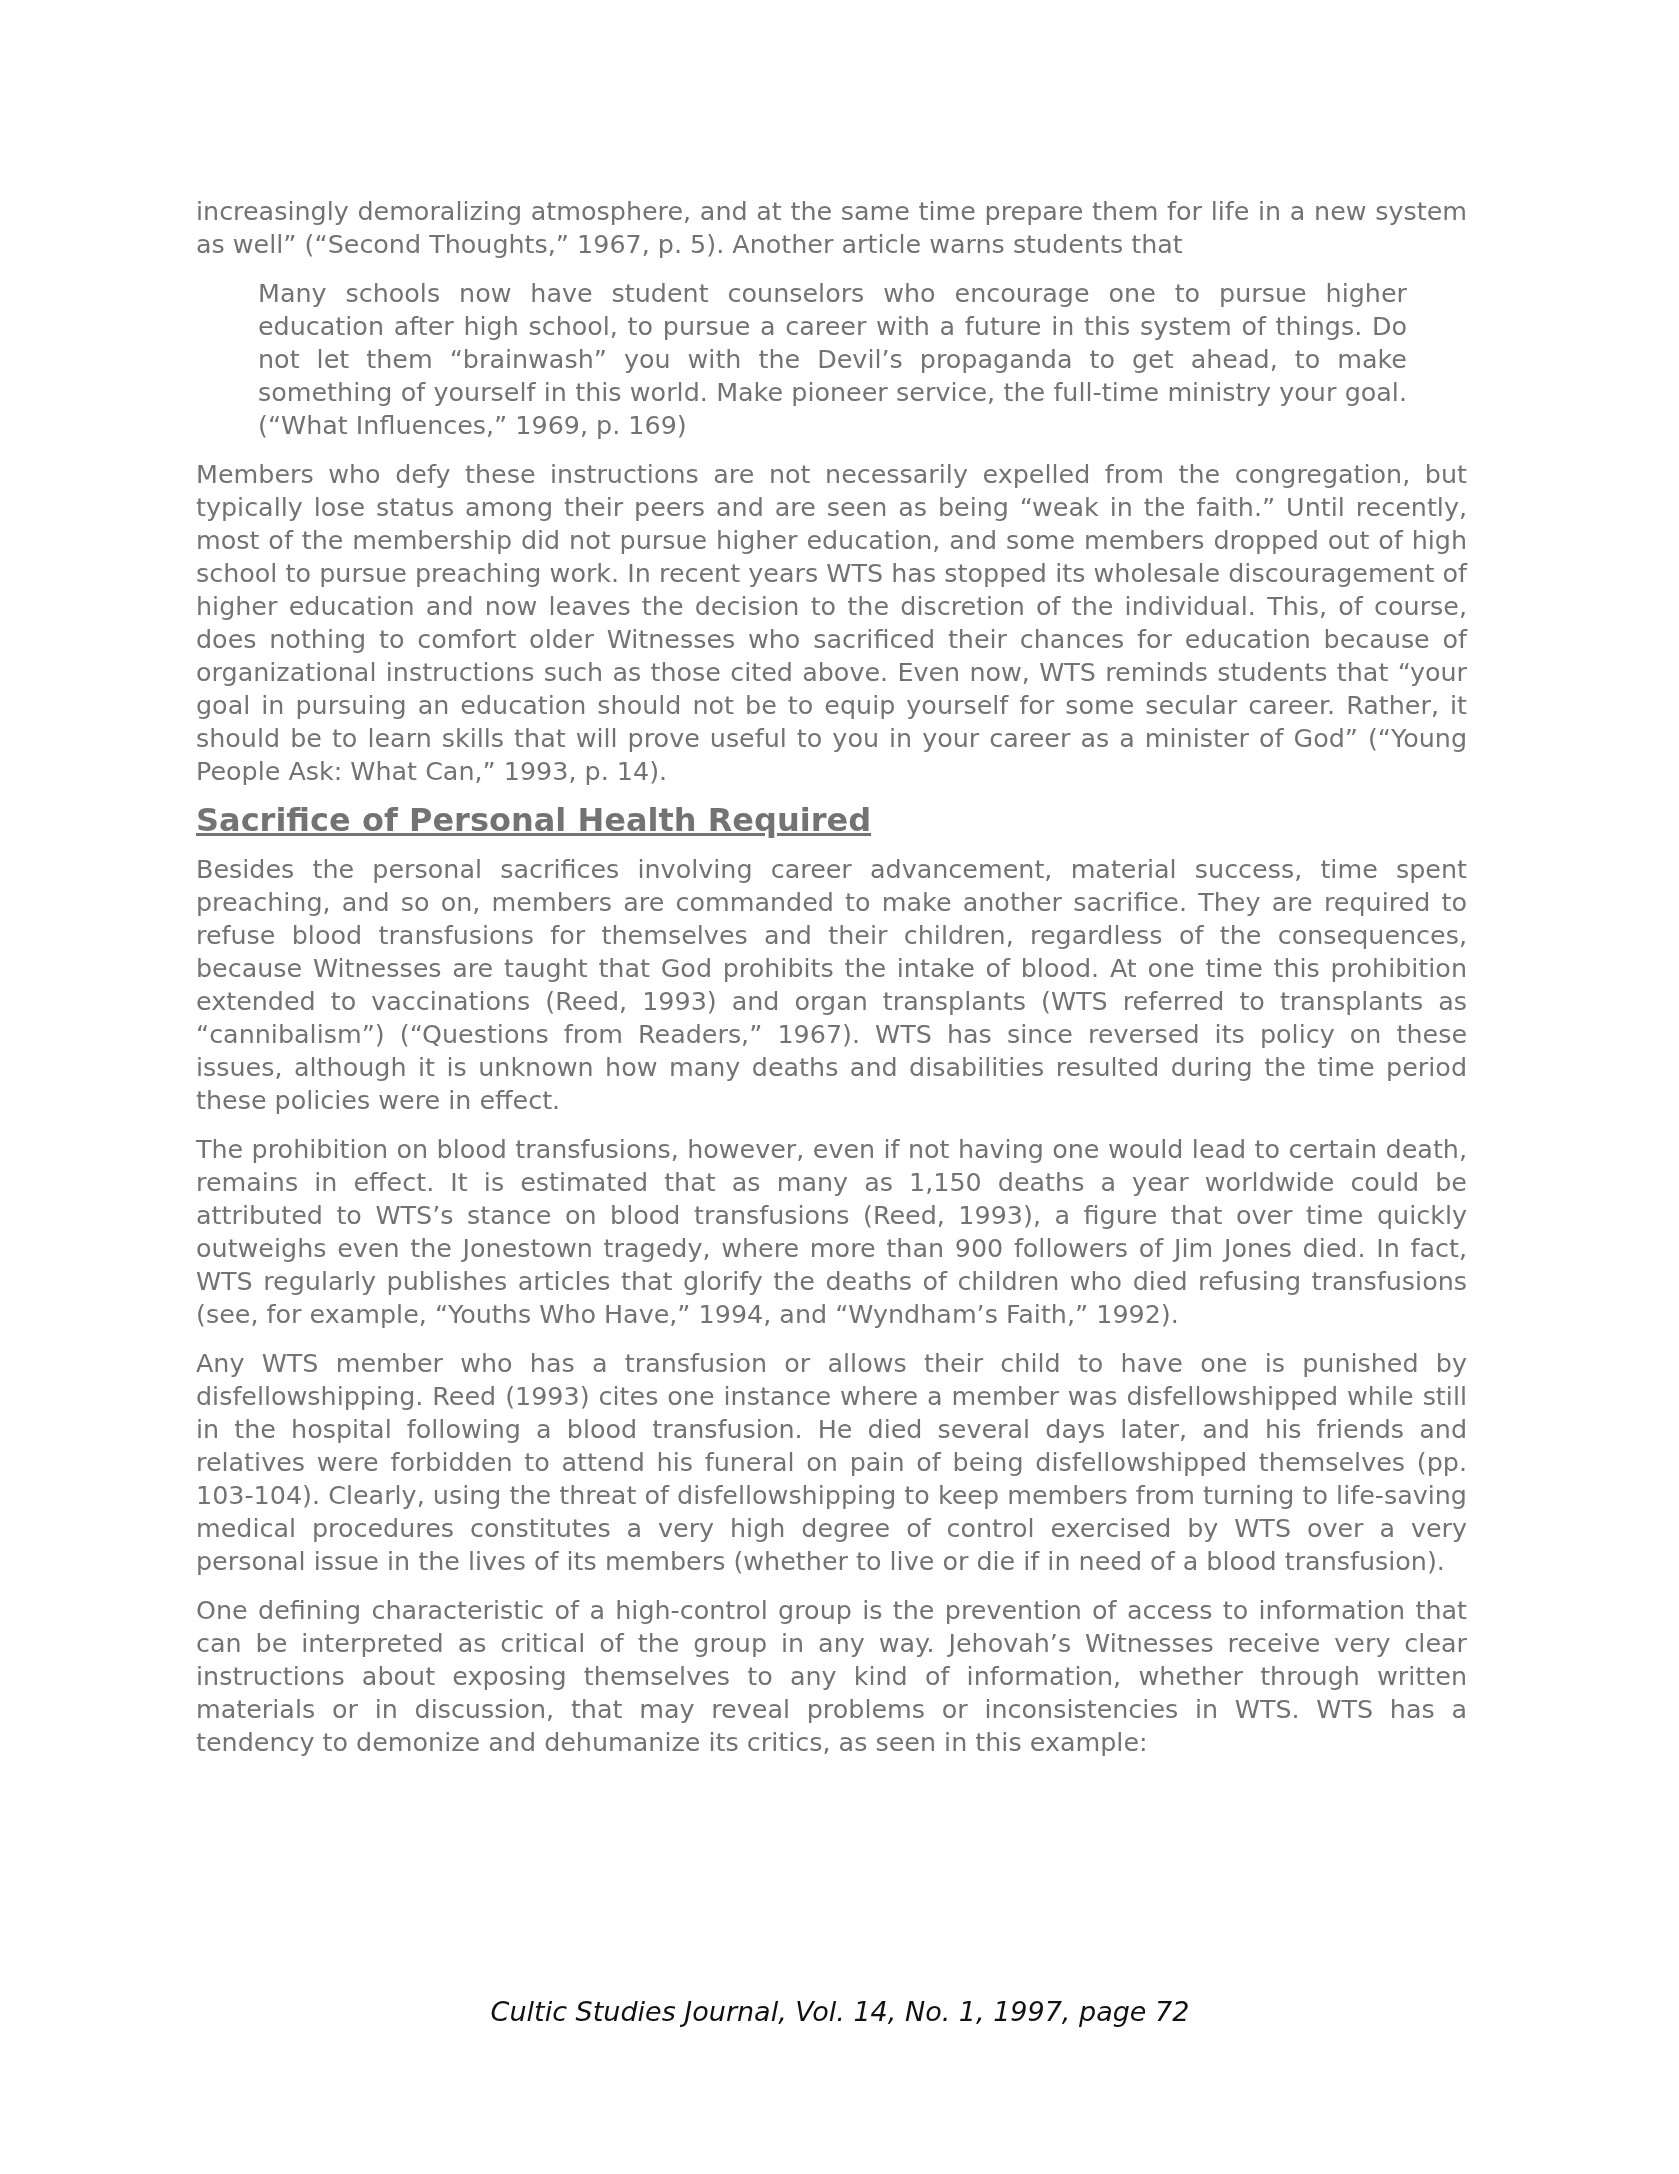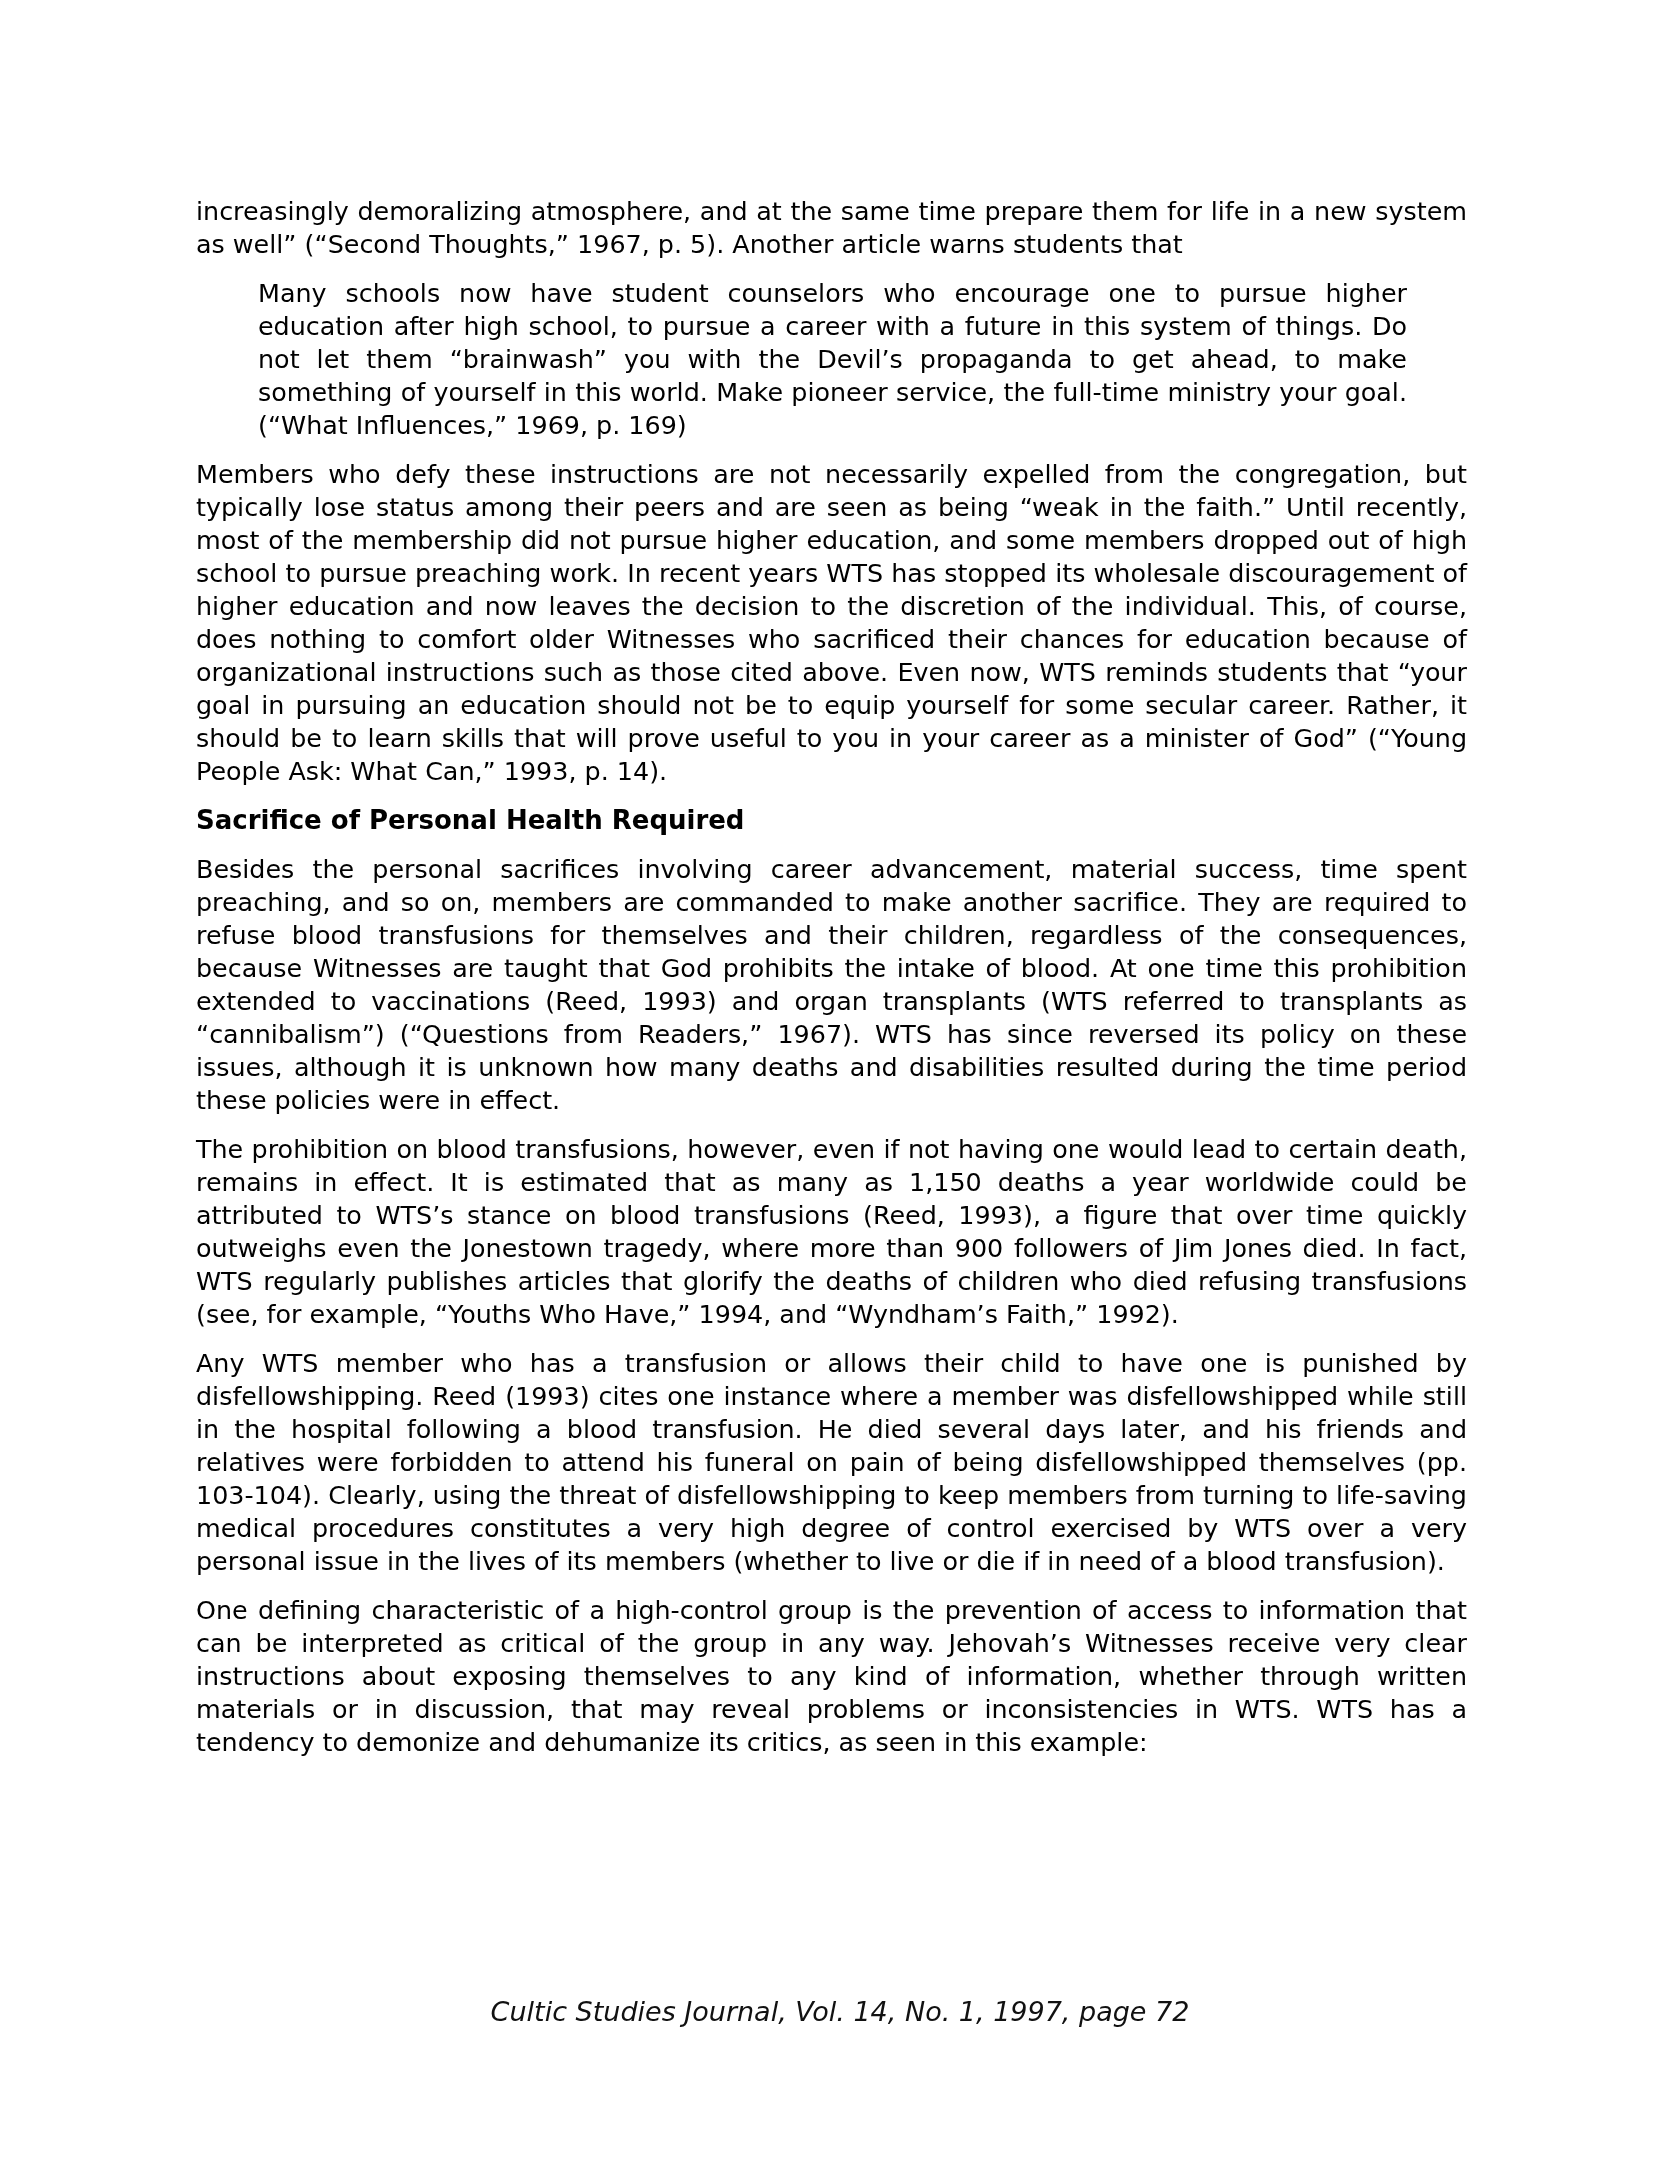--- a/index.html
+++ b/index.html
@@ -1,20 +1,20 @@
 <!DOCTYPE html>
 <html style="font-size:15px"><head>
 <meta charset="utf-8">
 <style>
   html, body { margin: 0; padding: 0; background: #ffffff; }
   body { width: 1680px; height: 2174px; position: relative; overflow: hidden; }
-  .page { position: absolute; left: 196px; top: 195px; width: 1271px; color: #000000; font-family: "DejaVu Sans", sans-serif; font-size: 25.4px; line-height: 33px; }
+  .page { position: absolute; left: 196px; top: 195px; width: 1271px; color: #737373; font-family: "DejaVu Sans", sans-serif; font-size: 25.4px; line-height: 33px; }
   p { margin: 0 0 16px 0; text-align: justify; }
   .bq { margin: 0 4px 16px 62px; width: 1149px; text-align: justify; }
-  h2 { font-family: "DejaVu Sans", sans-serif; font-size: 26px; font-weight: bold; margin: 0 0 16px 0; line-height: 33px; }
+  h2 { font-family: "DejaVu Sans", sans-serif; font-size: 32px; font-weight: bold; margin: 0 0 16px 0; line-height: 33px; text-decoration: underline; }
   .footer { position: absolute; left: 0; width: 1680px; top: 1996px; text-align: center; font-family: "DejaVu Sans", sans-serif; font-style: italic; font-size: 27px; color: #111; }
 </style>
 </head>
 <body>
 
 <div class="page">
   <p>increasingly demoralizing atmosphere, and at the same time prepare them for life in a new system as well” (“Second Thoughts,” 1967, p. 5). Another article warns students that</p>
   <p class="bq">Many schools now have student counselors who encourage one to pursue higher education after high school, to pursue a career with a future in this system of things. Do not let them “brainwash” you with the Devil’s propaganda to get ahead, to make something of yourself in this world. Make pioneer service, the full-time ministry your goal. (“What Influences,” 1969, p. 169)</p>
   <p>Members who defy these instructions are not necessarily expelled from the congregation, but typically lose status among their peers and are seen as being “weak in the faith.” Until recently, most of the membership did not pursue higher education, and some members dropped out of high school to pursue preaching work. In recent years WTS has stopped its wholesale discouragement of higher education and now leaves the decision to the discretion of the individual. This, of course, does nothing to comfort older Witnesses who sacrificed their chances for education because of organizational instructions such as those cited above. Even now, WTS reminds students that “your goal in pursuing an education should not be to equip yourself for some secular career. Rather, it should be to learn skills that will prove useful to you in your career as a minister of God” (“Young People Ask: What Can,” 1993, p. 14).</p>
   <h2>Sacrifice of Personal Health Required</h2>

